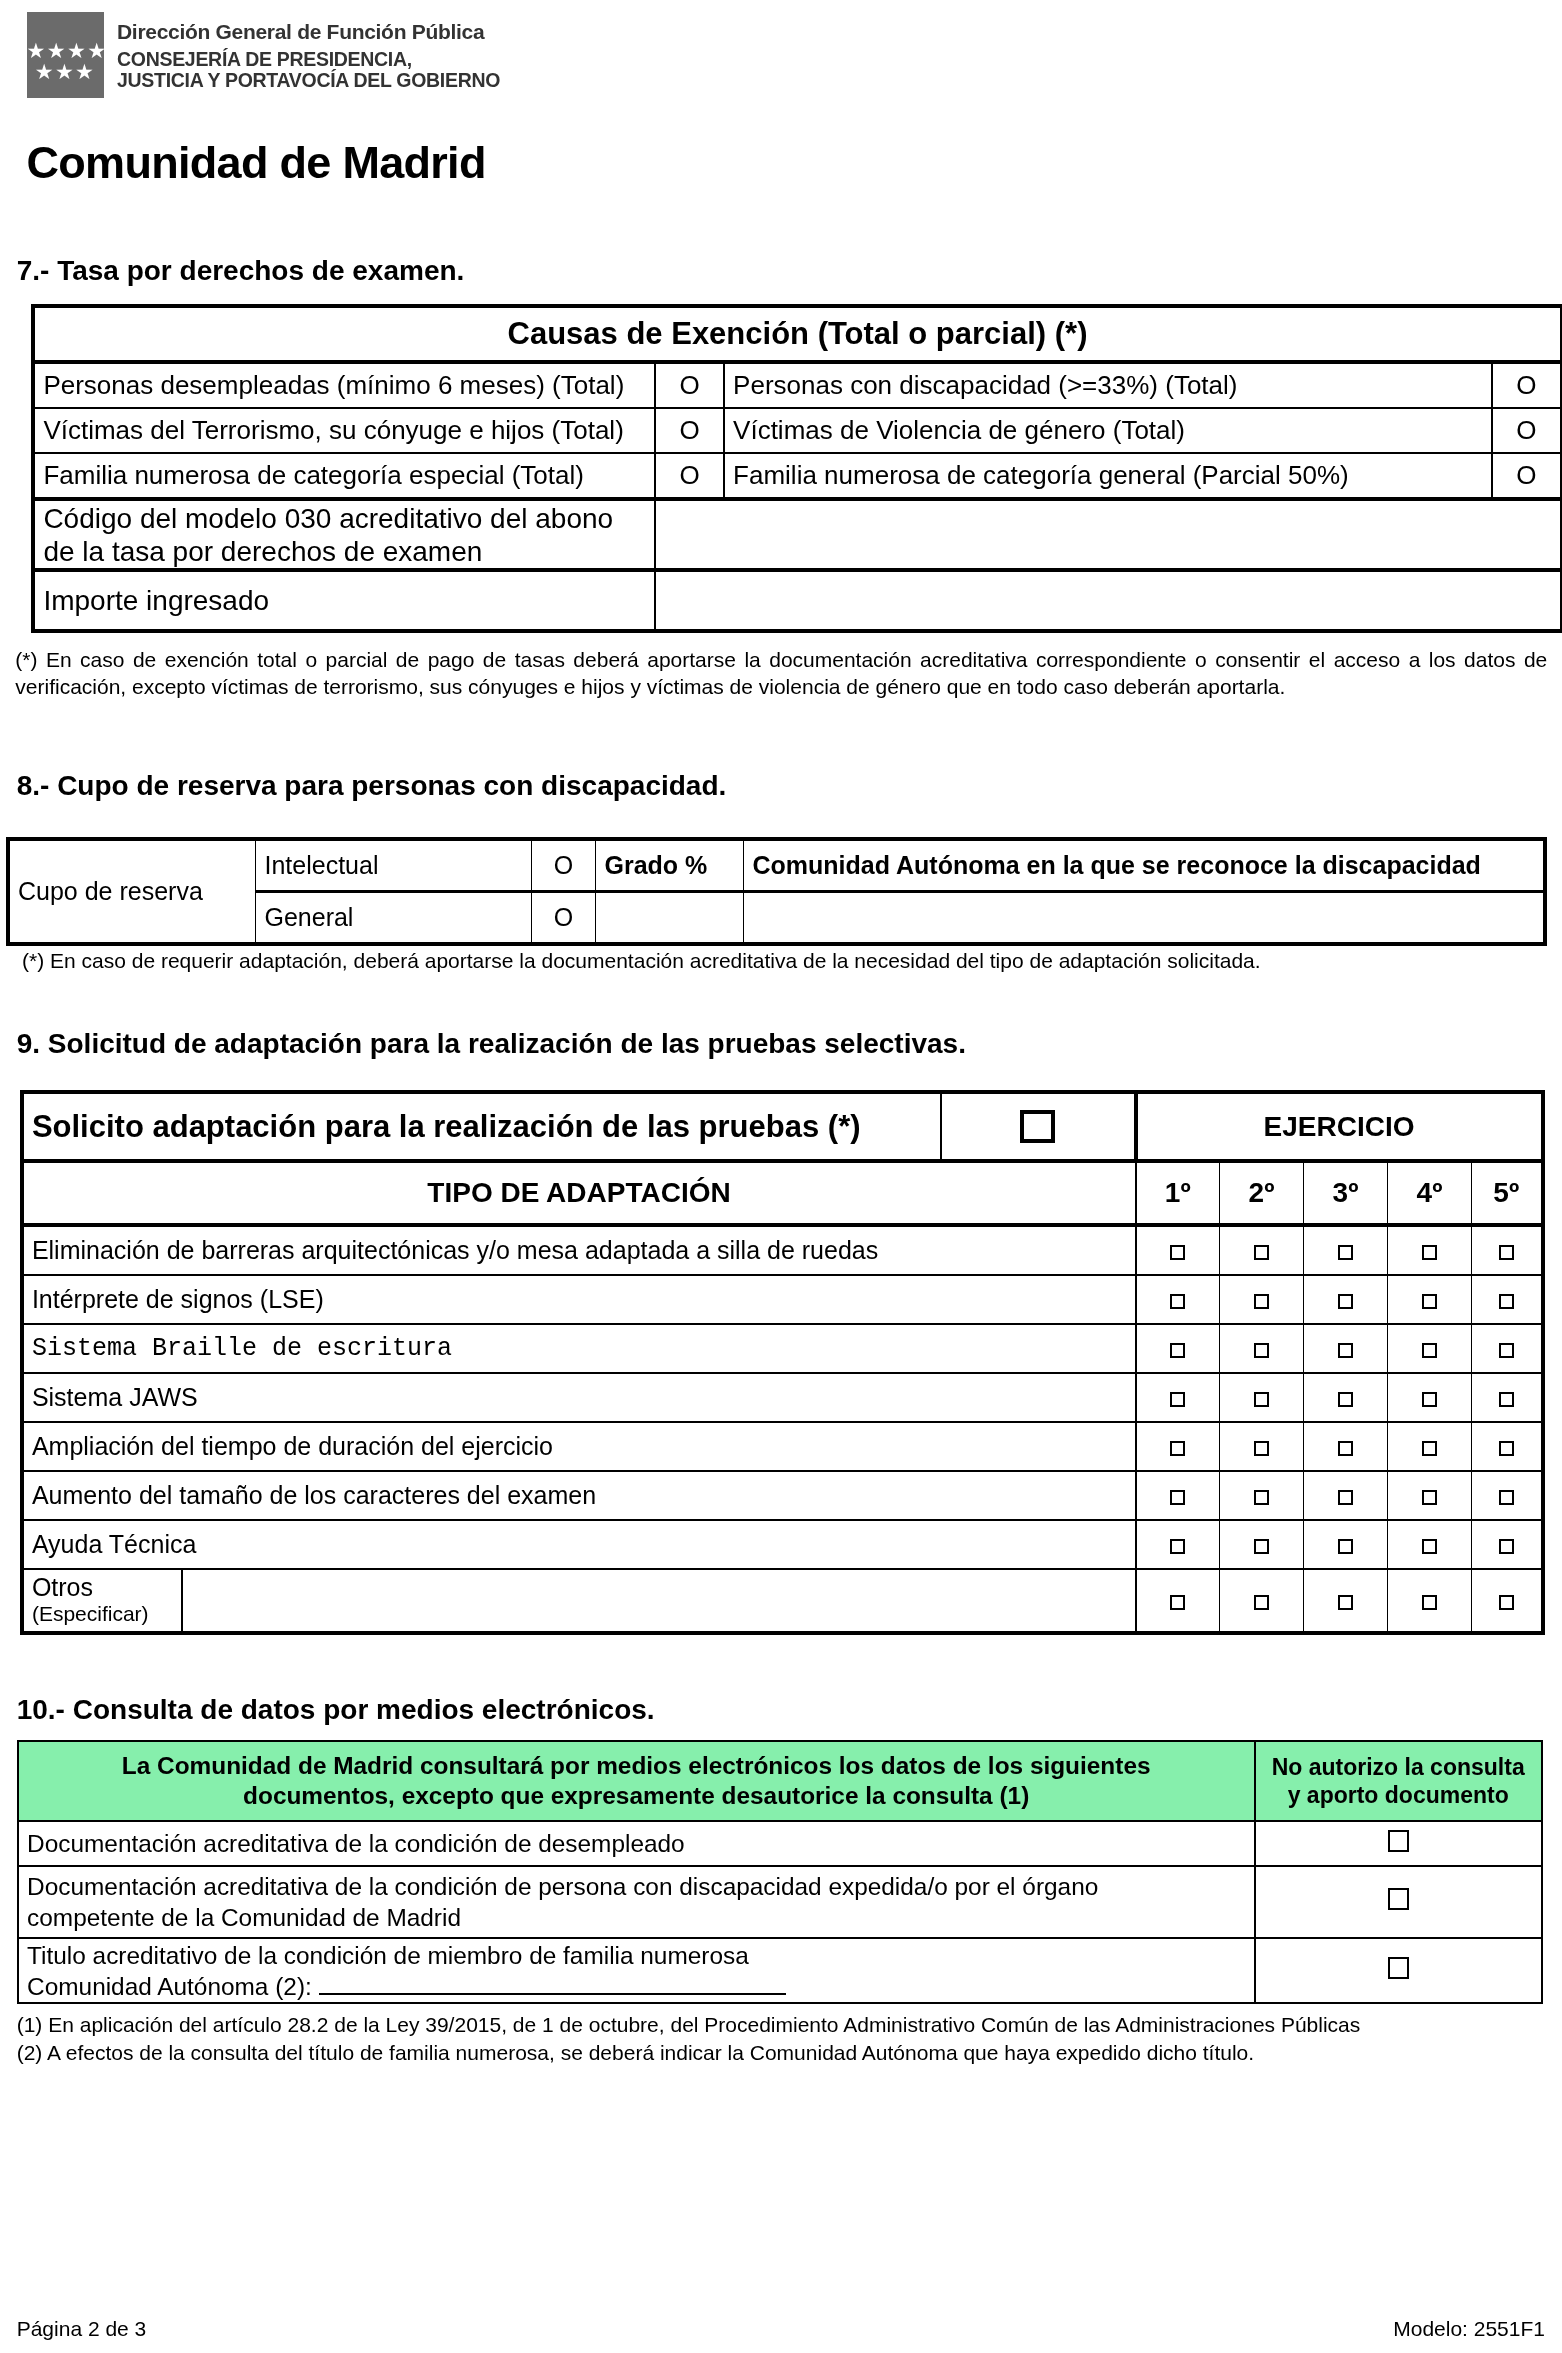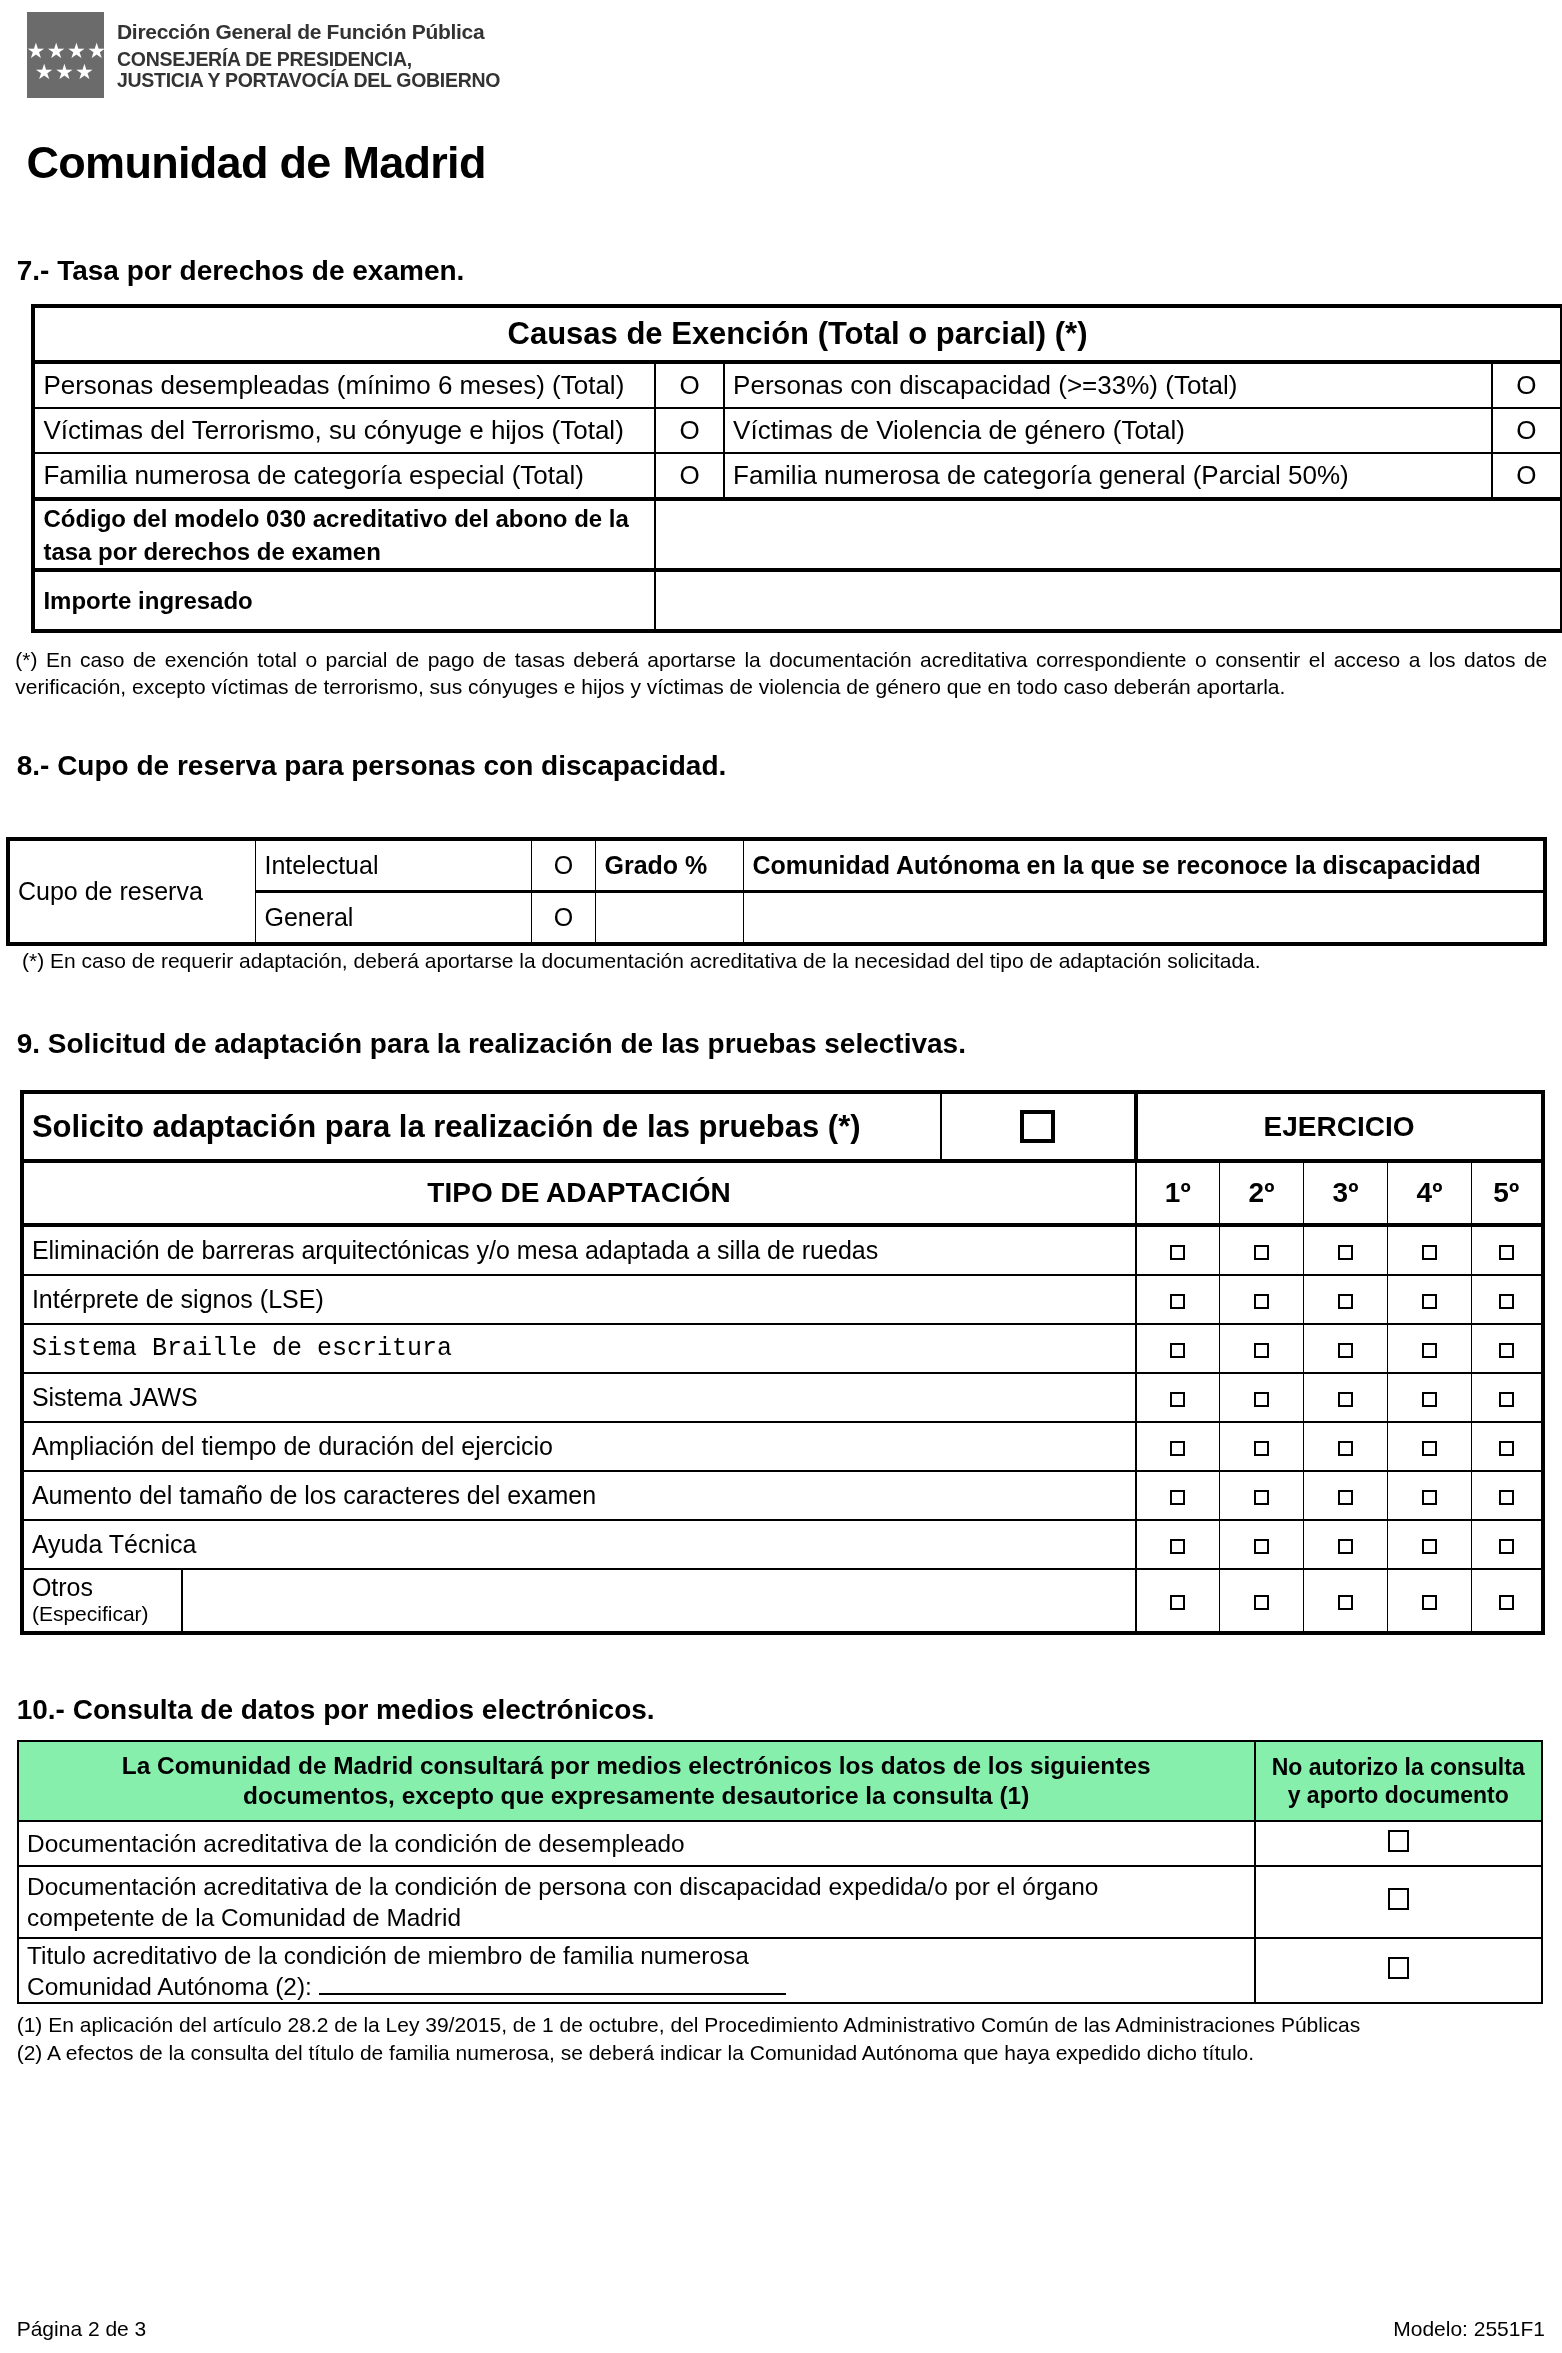--- a/index.html
+++ b/index.html
@@ -18,21 +18,21 @@
   table.frm td { border:2.1px solid #000; padding:0 8.4px; font-size:26px; vertical-align:middle; }
   .bold { font-weight:bold; }
   .center { text-align:center; }
   .radio { font-size:29px; text-align:center; }
   .note { font-size:21px; line-height:27px; text-align:justify; }
 
   
   #t7 { left:31px; top:304px; width:1533px; border:4.9px solid #000; }
   #t7 td { height:43px; }
   #t7 .hdr { font-size:31px; font-weight:bold; text-align:center; height:52px; border-bottom-width:4.2px; }
-  #t7 .big { font-size:24px; font-weight:bold; line-height:33px; }
+  #t7 .big { font-size:28px; font-weight:normal; line-height:33px; }
 
   
   #t8 { left:5.6px; top:837px; width:1536px; border:4.2px solid #000; }
   #t8 td { border-width:1.4px; height:49px; font-size:25px; }
   #t8 .hb { font-weight:bold; }
 
   
   #t9 { left:19.5px; top:1090px; width:1522px; border:4.9px solid #000; }
   #t9 td { height:45px; font-size:25px; border-width:2.1px; }
   #t9 .v { border-left-width:1.4px; border-right-width:1.4px; }
@@ -96,21 +96,21 @@
     <td colspan="3" style="border-top-width:4.2px;"></td>
   </tr>
   <tr>
     <td class="big" style="height:57px; border-top-width:4.2px;">Importe ingresado</td>
     <td colspan="3" style="border-top-width:4.2px;"></td>
   </tr>
 </tbody>
   </table>
 <div class="abs note" style="left:15.3px; top:646px; width:1532px;">(*) En caso de exención total o parcial de pago de tasas deberá aportarse la documentación acreditativa correspondiente o consentir el acceso a los datos de verificación, excepto víctimas de terrorismo, sus cónyuges e hijos y víctimas de violencia de género que en todo caso deberán aportarla.</div>
 
-<div class="abs sec-title" style="top:750px;">8.- Cupo de reserva para personas con discapacidad.</div>
+<div class="abs sec-title" style="top:770px;">8.- Cupo de reserva para personas con discapacidad.</div>
 <table class="frm" id="t8">
   <colgroup>
     <col style="width:248px">
       <col style="width:276px">
       <col style="width:64px">
       <col style="width:148px">
       <col style="width:801px">
   </colgroup>
   <tbody>
       <tr>

